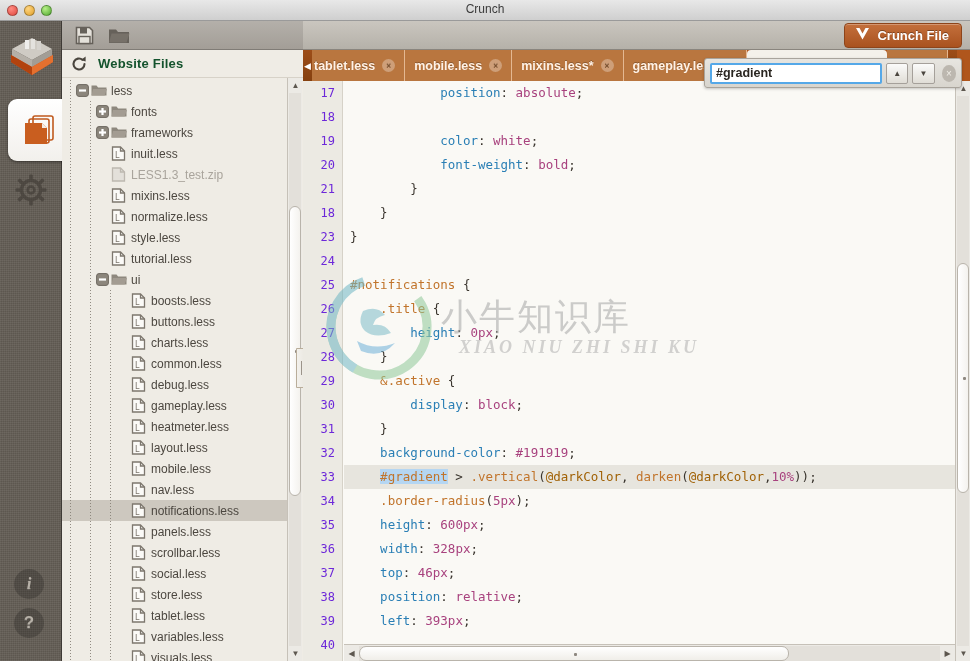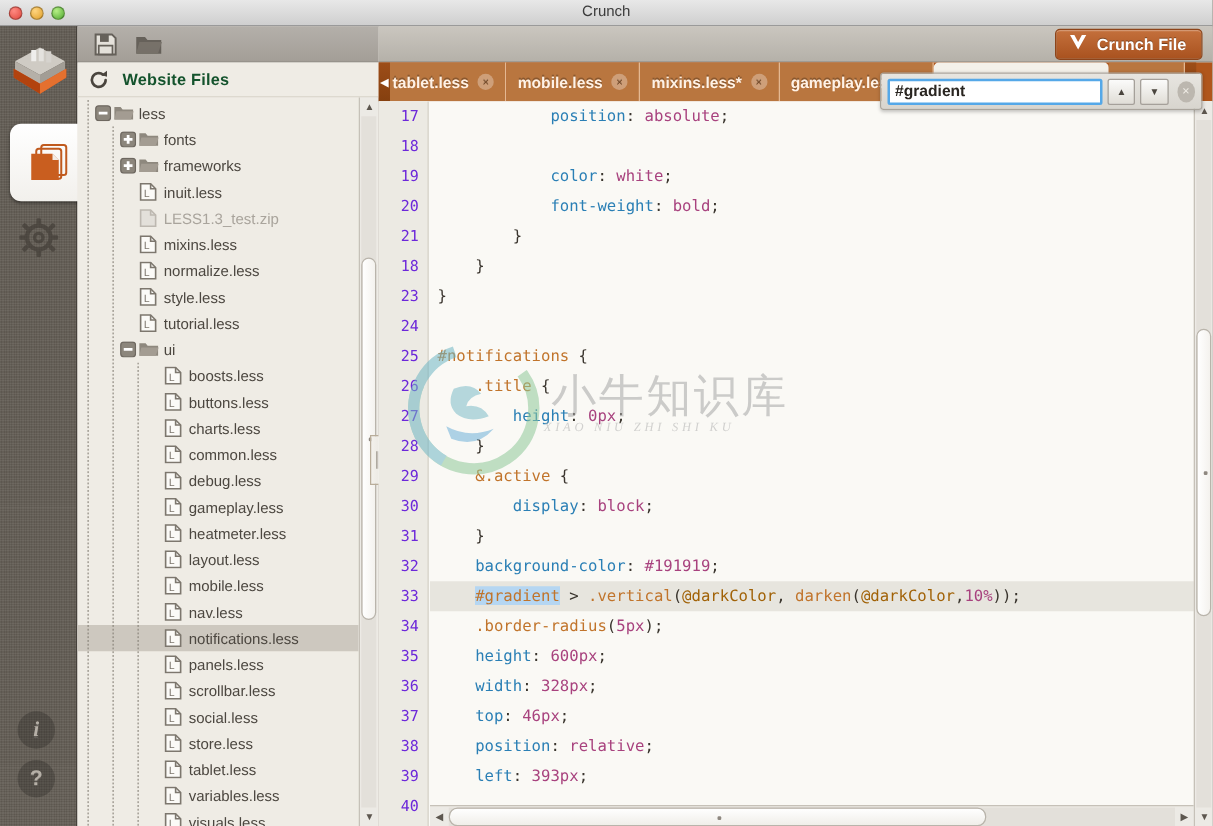--- a/index.html
+++ b/index.html
@@ -253,23 +253,23 @@
   .watermark{
     position:absolute; left:330px; top:258px; width:310px; height:140px;
     pointer-events:none; opacity:.55;
   }
   .wm-text{
     position:absolute; left:118px; top:22px;
     font-family:"DejaVu Sans", sans-serif; font-size:36px; color:#a6a6a6;
     letter-spacing:2px; white-space:nowrap;
   }
   .wm-sub{
-    position:absolute; left:112px; top:66px;
+    position:absolute; left:136px; top:66px;
     font-family:"Liberation Serif", serif; font-style:italic;
-    font-size:10px; color:#b0b0b0; letter-spacing:3px; white-space:nowrap;
+    font-size:18px; color:#b0b0b0; letter-spacing:3px; white-space:nowrap;font-weight:bold;
   }
 </style>
 </head>
 <body>
 
 <div id="app">
 
   <div class="titlebar">
     <div class="lights">
       <div class="light l-close"></div>

